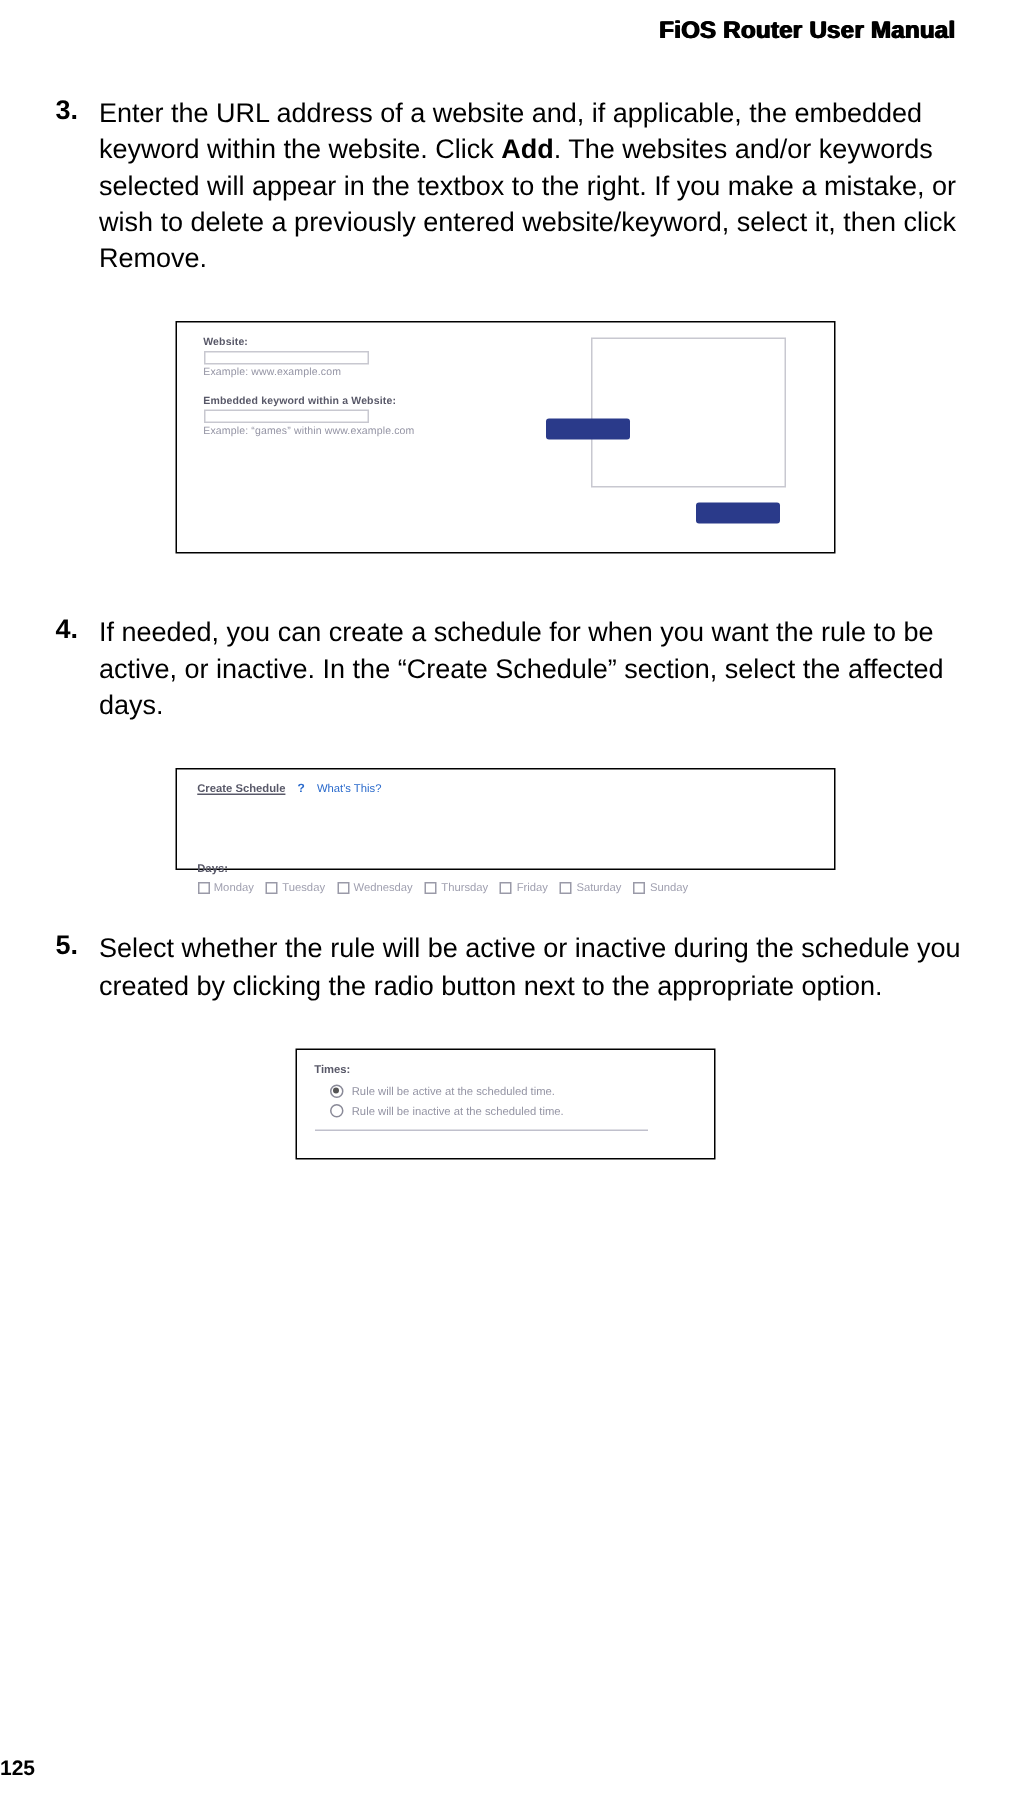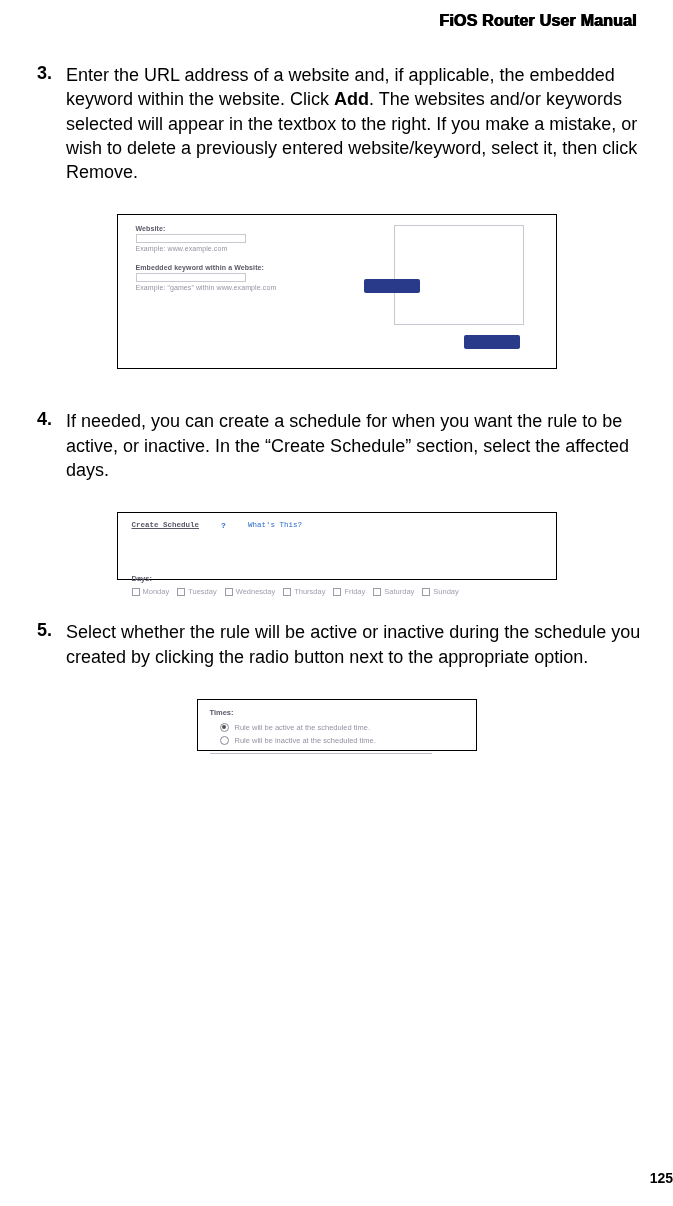--- a/index.html
+++ b/index.html
@@ -103,39 +103,39 @@
 
   
   .fig2 {
     width: 440px;
     height: 68px;
     padding: 8px 10px 6px 14px;
     font-size: 7.5px;
     color: #585868;
     font-weight: 600;
   }
-  .fig2 .title-row { display: flex; align-items: flex-start; gap: 20px; margin-bottom: 4px; font-family: Liberation Mono, monospace; }
+  .fig2 .title-row { display: flex; align-items: flex-start; gap: 6px; margin-bottom: 4px; }
   .fig2 .title-row .u { text-decoration: underline; }
   .fig2 .help-icon {
     width: 9px; height: 9px; display: inline-flex;
     align-items: center; justify-content: center;
     color: #2a6acc; font-weight: 900; font-size: 8px;
   }
   .fig2 .help-text { color: #2a6acc; font-weight: 500; }
   .fig2 .subhead { margin-bottom: 4px; margin-top: 44px; }
   .fig2 .days-row { display: flex; gap: 8px; color: #a0a0b0; font-weight: 500; }
   .fig2 .day { display: flex; align-items: center; gap: 3px; }
   .fig2 .cbx {
     width: 8px; height: 8px; border: 1px solid #9a9aa8; background: #fff;
   }
 
   
   .fig3 {
     width: 280px;
-    height: 52px;
+    height: 74px;
     padding: 8px 10px 6px 12px;
     font-size: 7.5px;
     color: #585868;
     font-weight: 600;
   }
   .fig3 .subhead { margin-bottom: 6px; }
   .fig3 .opt { display: flex; align-items: center; gap: 6px; margin: 4px 0 4px 10px; color: #9494a4; font-weight: 500; }
   .fig3 .radio {
     width: 9px; height: 9px; border: 1px solid #8a8a98; border-radius: 50%; background: #fff;
     display: inline-flex; align-items: center; justify-content: center;
@@ -145,21 +145,21 @@
   }
   .fig3 hr {
     border: none; border-top: 1px solid #c0c0cc;
     margin-top: 8px; width: 87%;
   }
 
   .page-footer {
     position: absolute;
     bottom: 20px;
     left: 0; right: 0;
-    text-align: right;
+    text-align: left;
     font-weight: 800;
     font-size: 14px;
     margin-top: 13px;
   }
 </style>
 </head>
 <body>
 
 <div class="page">
   <div class="header">FiOS Router User Manual</div>

